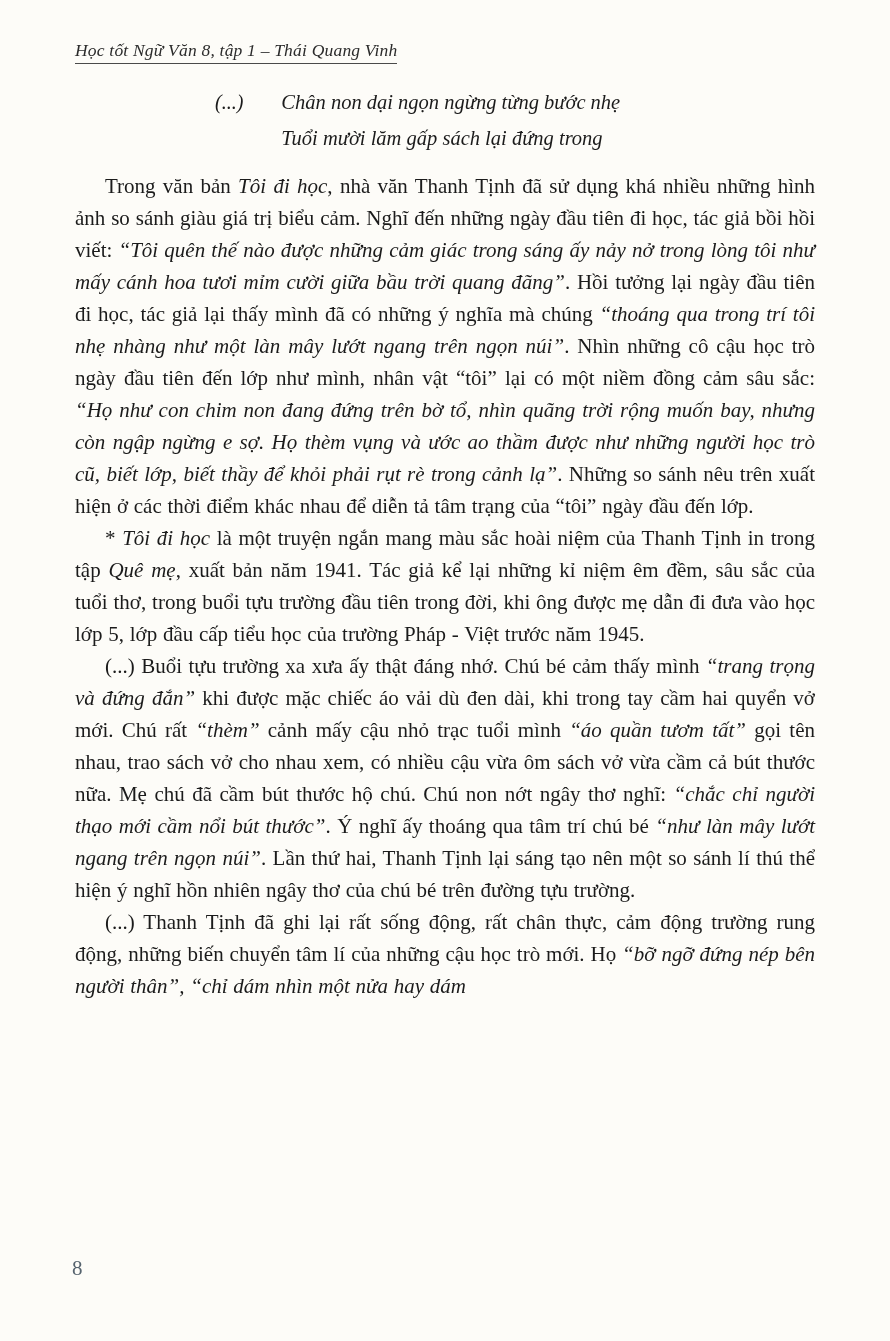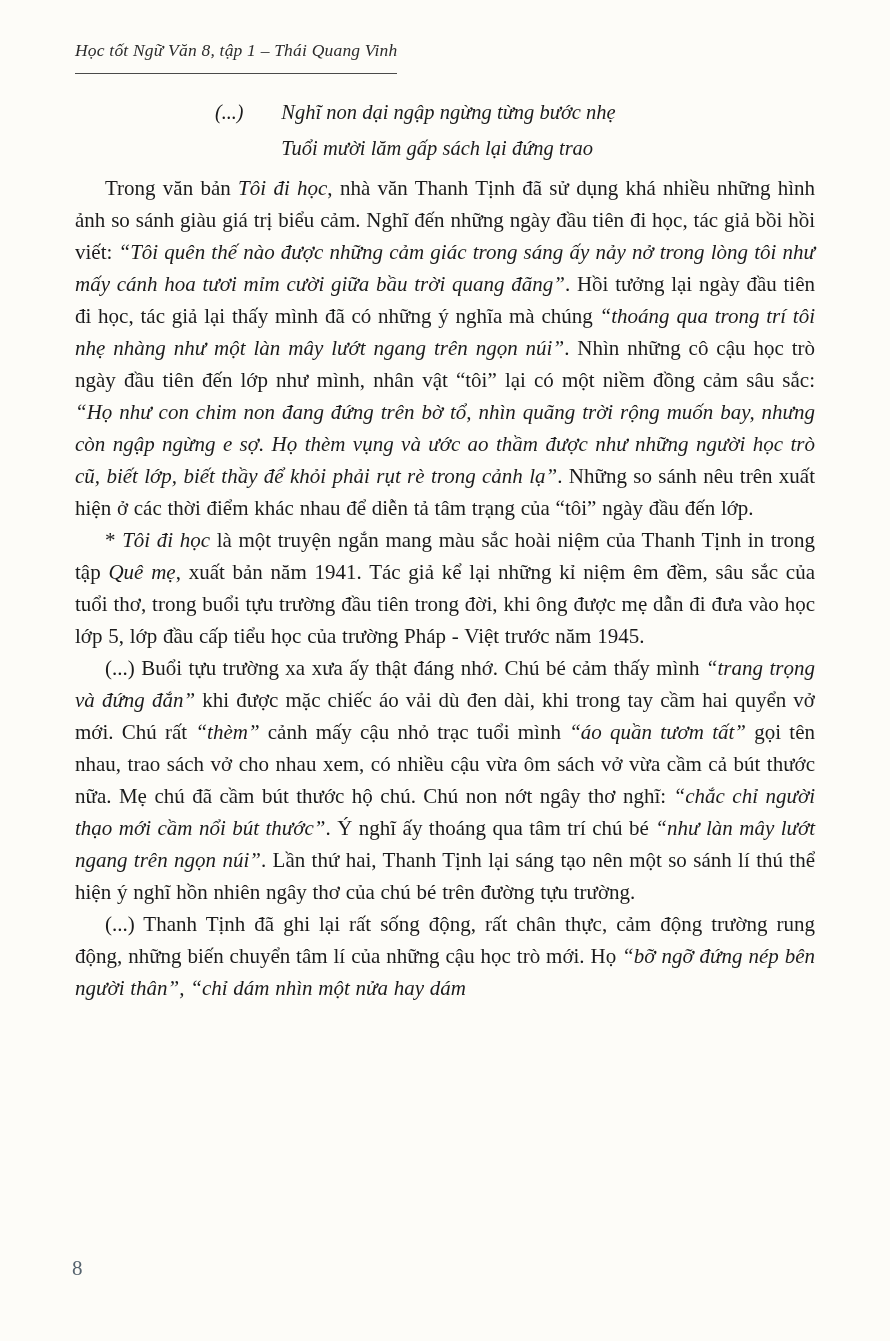--- a/index.html
+++ b/index.html
@@ -16,21 +16,21 @@
     padding: 40px 75px 0 75px;
     overflow: hidden;
   }
 
   .running-header {
     font-style: italic;
     font-size: 17.5px;
     color: #2b2b2b;
     display: inline-block;
     border-bottom: 1px solid #4a4a4a;
-    padding-bottom: 12px;
+    padding-bottom: 2px;
     letter-spacing: 0.2px;
   }
 
   .poem-block { margin-top: 20px; }
   .poem-row { display: flex; align-items: flex-start; }
   .poem-prefix {
     font-style: italic;
     font-size: 20px;
     line-height: 36px;
     margin-left: 140px;
@@ -43,21 +43,21 @@
     line-height: 36px;
     white-space: nowrap;
   }
   .poem-attrib {
     font-style: italic;
     font-size: 20.5px;
     line-height: 30px;
     margin-left: 356px;
   }
 
-  .body-text { margin-top: 6px; }
+  .body-text { margin-top: 14px; }
   .para {
     margin: 0;
     font-size: 21px;
     line-height: 32px;
     text-align: justify;
     text-indent: 30px;
     word-spacing: 0.5px;
   }
   .seg { }
   .it { font-style: italic; }
@@ -74,22 +74,22 @@
 <body>
 
 <div class="page">
 
   <div class="running-header">Học tốt Ngữ Văn 8, tập 1 – Thái Quang Vinh</div>
 
   <div class="poem-block">
     <div class="poem-row">
       <span class="poem-prefix">(...)</span>
       <div class="poem-lines">
-          <div class="poem-line">Nghĩ non dại ngập ngừng từng bước nhẹ</div>
-          <div class="poem-line">Tuổi mười lăm gấp sách lại đứng trao</div>
+          <div class="poem-line">Chân non dại ngọn ngừng từng bước nhẹ</div>
+          <div class="poem-line">Tuổi mười lăm gấp sách lại đứng trong</div>
         </div>
     </div>
   </div>
 
   <div class="body-text">
       <p class="para"><span class="seg">Trong văn bản </span><span class="seg it">Tôi đi học</span><span class="seg">, nhà văn Thanh Tịnh đã sử dụng khá nhiều những hình ảnh so sánh giàu giá trị biểu cảm. Nghĩ đến những ngày đầu tiên đi học, tác giả bồi hồi viết: </span><span class="seg it">“Tôi quên thế nào được những cảm giác trong sáng ấy nảy nở trong lòng tôi như mấy cánh hoa tươi mỉm cười giữa bầu trời quang đãng”</span><span class="seg">. Hồi tưởng lại ngày đầu tiên đi học, tác giả lại thấy mình đã có những ý nghĩa mà chúng </span><span class="seg it">“thoáng qua trong trí tôi nhẹ nhàng như một làn mây lướt ngang trên ngọn núi”</span><span class="seg">. Nhìn những cô cậu học trò ngày đầu tiên đến lớp như mình, nhân vật “tôi” lại có một niềm đồng cảm sâu sắc: </span><span class="seg it">“Họ như con chim non đang đứng trên bờ tổ, nhìn quãng trời rộng muốn bay, nhưng còn ngập ngừng e sợ. Họ thèm vụng và ước ao thầm được như những người học trò cũ, biết lớp, biết thầy để khỏi phải rụt rè trong cảnh lạ”</span><span class="seg">. Những so sánh nêu trên xuất hiện ở các thời điểm khác nhau để diễn tả tâm trạng của “tôi” ngày đầu đến lớp.</span></p>
       <p class="para"><span class="seg">* </span><span class="seg it">Tôi đi học</span><span class="seg"> là một truyện ngắn mang màu sắc hoài niệm của Thanh Tịnh in trong tập </span><span class="seg it">Quê mẹ</span><span class="seg">, xuất bản năm 1941. Tác giả kể lại những kỉ niệm êm đềm, sâu sắc của tuổi thơ, trong buổi tựu trường đầu tiên trong đời, khi ông được mẹ dẫn đi đưa vào học lớp 5, lớp đầu cấp tiểu học của trường Pháp - Việt trước năm 1945.</span></p>
       <p class="para"><span class="seg">(...) Buổi tựu trường xa xưa ấy thật đáng nhớ. Chú bé cảm thấy mình </span><span class="seg it">“trang trọng và đứng đắn”</span><span class="seg"> khi được mặc chiếc áo vải dù đen dài, khi trong tay cầm hai quyển vở mới. Chú rất </span><span class="seg it">“thèm”</span><span class="seg"> cảnh mấy cậu nhỏ trạc tuổi mình </span><span class="seg it">“áo quần tươm tất”</span><span class="seg"> gọi tên nhau, trao sách vở cho nhau xem, có nhiều cậu vừa ôm sách vở vừa cầm cả bút thước nữa. Mẹ chú đã cầm bút thước hộ chú. Chú non nớt ngây thơ nghĩ: </span><span class="seg it">“chắc chỉ người thạo mới cầm nổi bút thước”</span><span class="seg">. Ý nghĩ ấy thoáng qua tâm trí chú bé </span><span class="seg it">“như làn mây lướt ngang trên ngọn núi”</span><span class="seg">. Lần thứ hai, Thanh Tịnh lại sáng tạo nên một so sánh lí thú thể hiện ý nghĩ hồn nhiên ngây thơ của chú bé trên đường tựu trường.</span></p>
       <p class="para"><span class="seg">(...) Thanh Tịnh đã ghi lại rất sống động, rất chân thực, cảm động trường rung động, những biến chuyển tâm lí của những cậu học trò mới. Họ </span><span class="seg it">“bỡ ngỡ đứng nép bên người thân”, “chỉ dám nhìn một nửa hay dám</span></p>
     </div>

